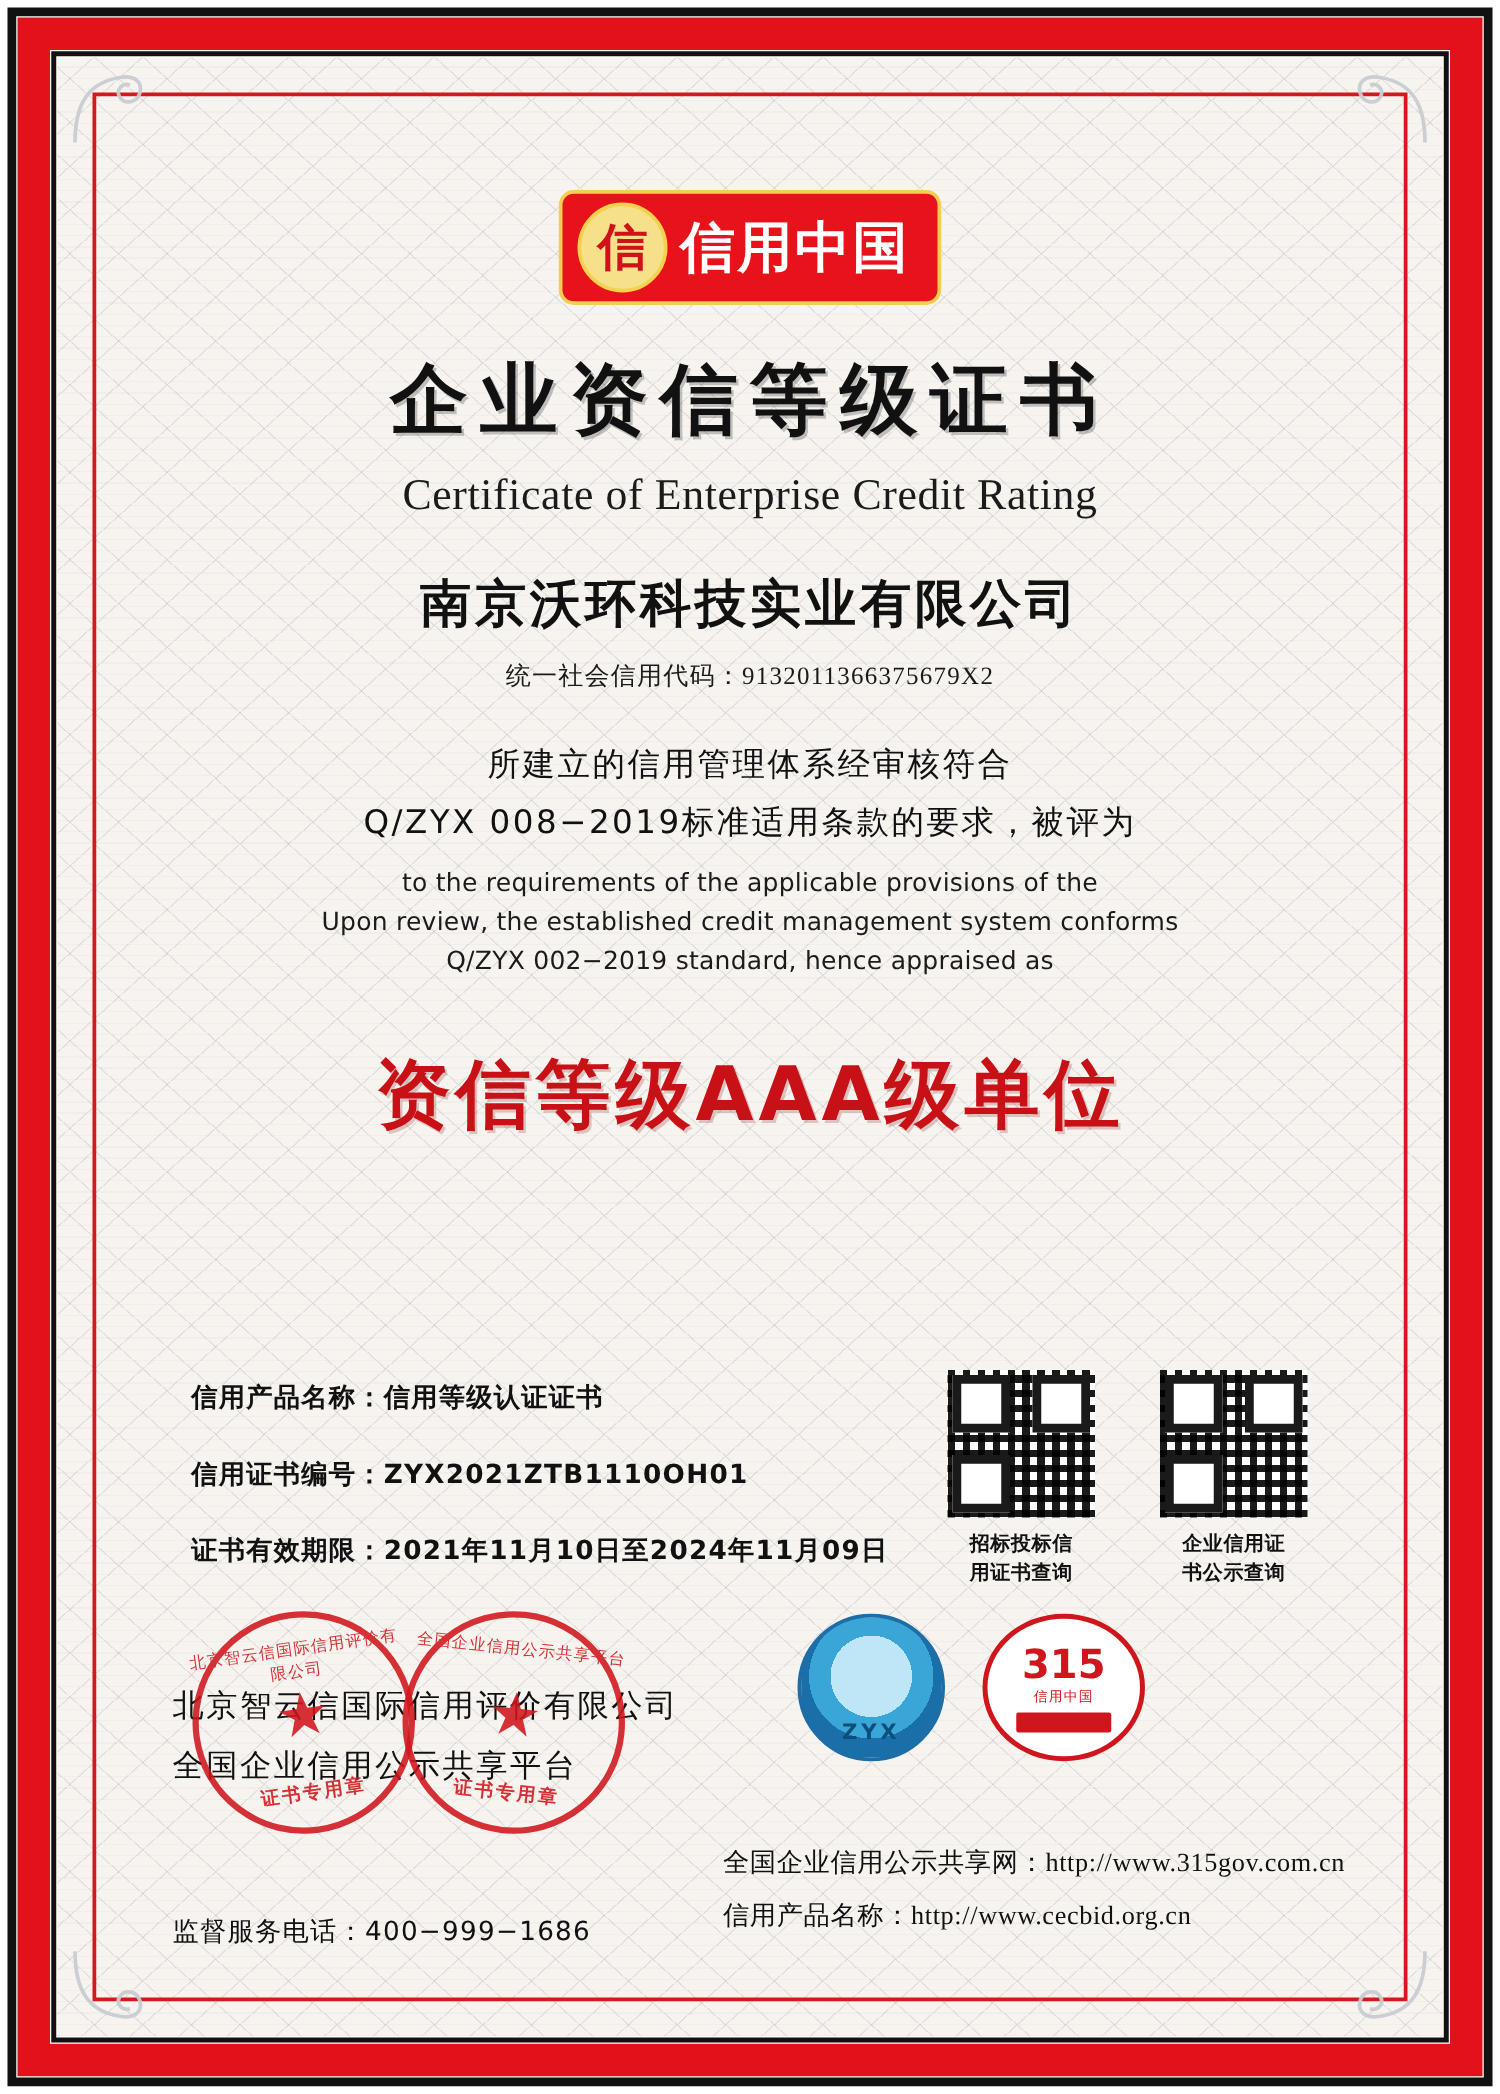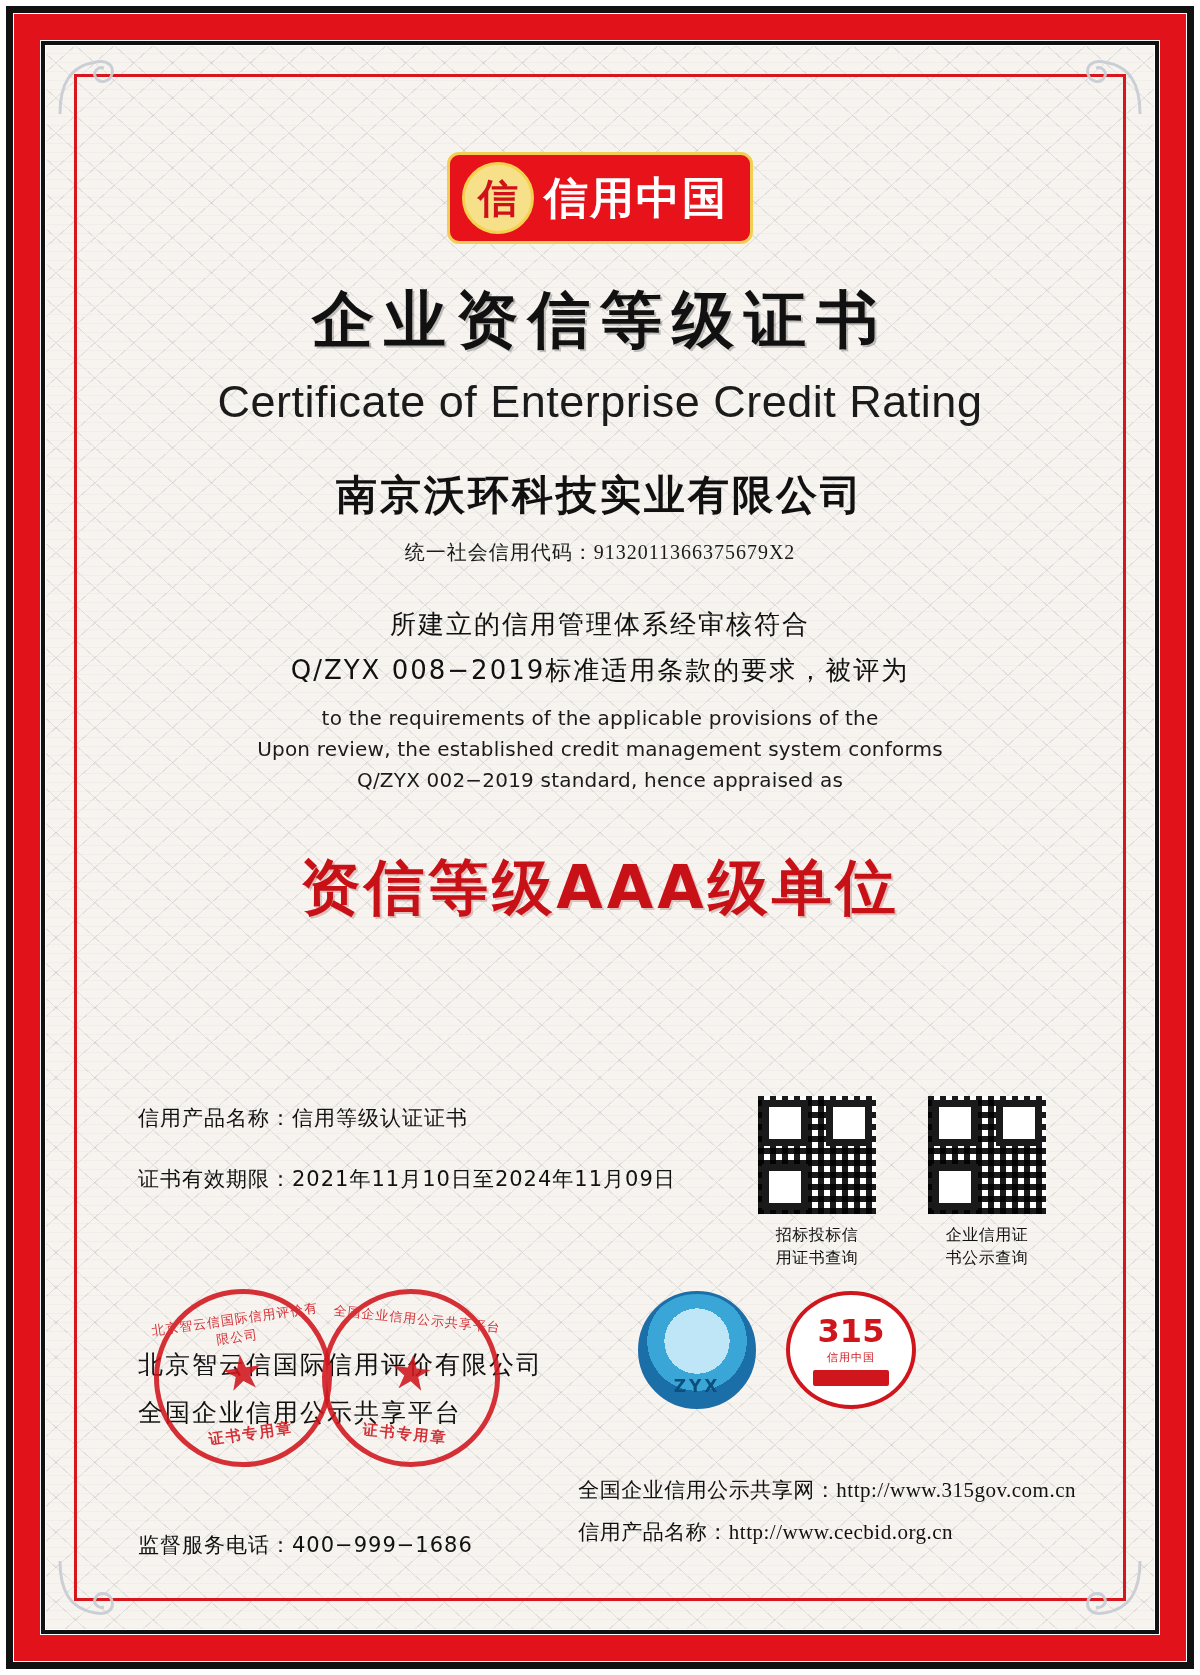--- a/index.html
+++ b/index.html
@@ -125,22 +125,22 @@
     font-family: "DejaVu Sans", sans-serif;
     font-size: 62px;
     font-weight: bold;
     letter-spacing: 10px;
     color: #111111;
     text-shadow: 2px 2px 0 rgba(0,0,0,.22);
   }
   .title-en {
     margin-top: 14px;
     text-align: center;
-    font-family: Liberation Sans, sans-serif;
-    font-size: 45px;
+    font-family: Liberation Serif, serif;
+    font-size: 35px;
     color: #1b1b1b;
     letter-spacing: 0.5px;
   }
 
   .company {
     margin-top: 40px;
     text-align: center;
     font-family: "DejaVu Sans", sans-serif;
     font-size: 41px;
     font-weight: bold;
@@ -182,26 +182,27 @@
     font-size: 60px;
     font-weight: bold;
     letter-spacing: 4px;
     color: #c81017;
     text-shadow: 2px 2px 0 rgba(120,0,0,.20);
   }
 
   
   .mid-row {
     position: absolute;
-    left: 48px;
+    left: 63px;
     right: 24px;
     top: 1010px;
     display: flex;
     justify-content: space-between;
     align-items: flex-start;
+    font-weight: bold;
   }
   .details {
     font-family: "DejaVu Sans", sans-serif;
     font-size: 21px;
     color: #111111;
     line-height: 1;
     padding-top: 12px;
   }
   .details .row { margin-bottom: 40px; letter-spacing: 1px; }
 
@@ -415,20 +416,21 @@
         <div>to the requirements of the applicable provisions of the</div>
         <div>Upon review, the established credit management system conforms</div>
         <div>Q/ZYX 002−2019 standard, hence appraised as</div>
       </div>
 
       <div class="grade">资信等级AAA级单位</div>
 
       <div class="mid-row">
         <div class="details">
           <div class="row">信用产品名称：信用等级认证证书</div>
+          <div class="row">信用证书编号：ZYX2021ZTB1110OH01</div>
           <div class="row">证书有效期限：2021年11月10日至2024年11月09日</div>
         </div>
 
         <div class="qr-group">
           <div class="qr-item">
             <div class="qr">
                 <i></i>
               </div>
             <div class="qr-cap">
               <div>招标投标信</div>

